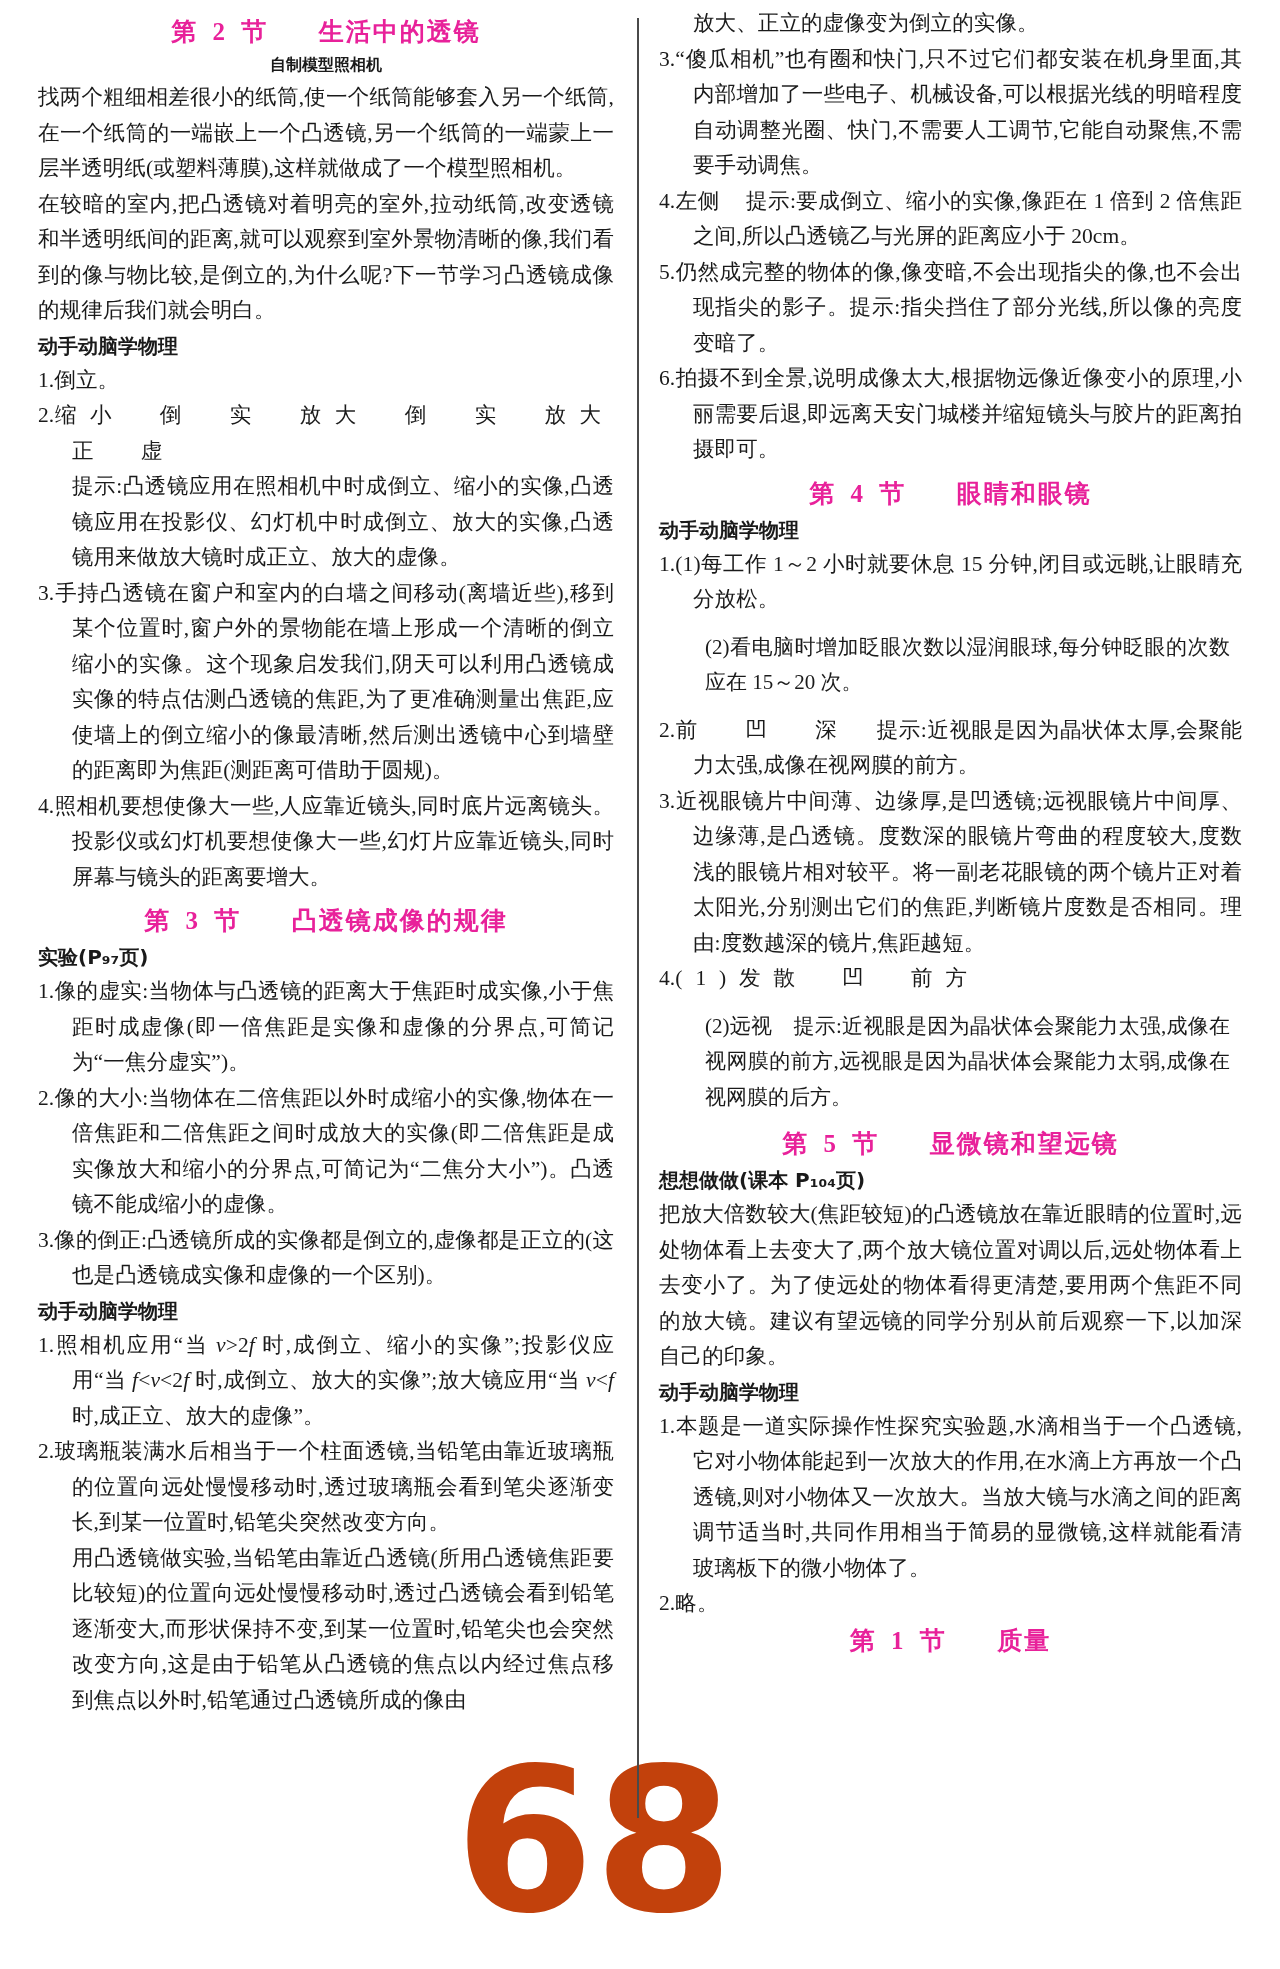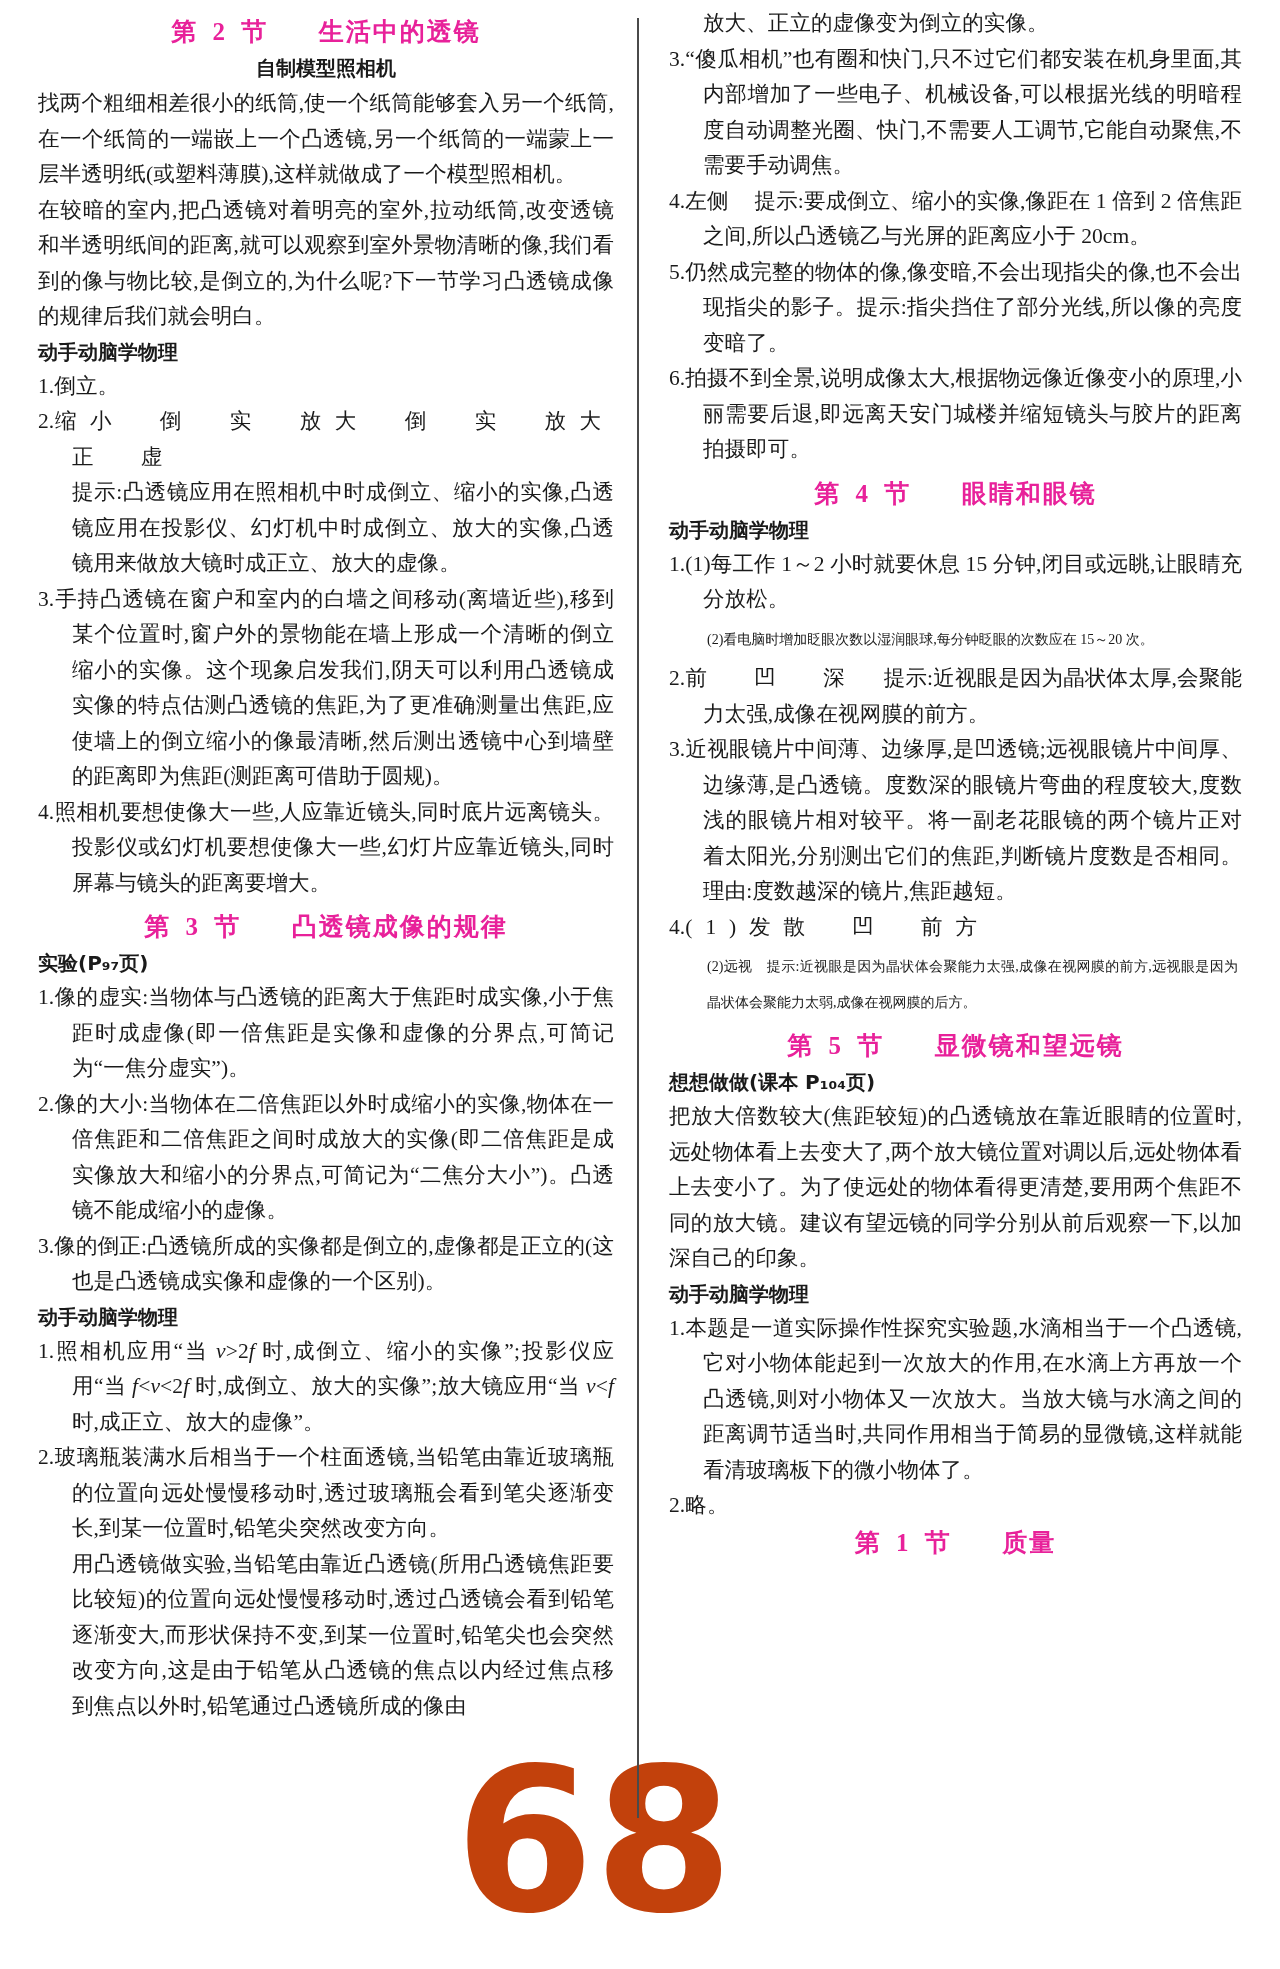--- a/index.html
+++ b/index.html
@@ -26,21 +26,21 @@
     width: 100%;
     height: 100%;
     position: relative;
     z-index: 2;
   }
   .col {
     width: 50%;
     padding: 0 16px;
   }
   .col-left { padding-right: 26px; }
-  .col-right { padding-left: 29px; }
+  .col-right { padding-left: 19px; }
   .divider {
     position: absolute;
     left: 637px;
     top: 18px;
     width: 2px;
     height: 1800px;
     background: #4a4a4a;
     z-index: 3;
   }
 
@@ -68,21 +68,21 @@
     font-family: "DejaVu Sans", "Liberation Sans", sans-serif;
     font-weight: bold;
     font-size: 20px;
     margin: 4px 0 3px 0;
     letter-spacing: 0px;
   }
   .center-title {
     text-align: center;
     font-family: "DejaVu Sans", "Liberation Sans", sans-serif;
     font-weight: bold;
-    font-size: 20px;
+    font-size: 16px;
     margin: 4px 0 4px 0;
   }
 
   
   .para {
     font-size: 21.5px;
     line-height: 35.5px;
     text-align: justify;
     text-justify: inter-ideograph;
     margin: 0;
@@ -95,25 +95,25 @@
     text-justify: inter-ideograph;
     margin: 0;
     padding-left: 34px;
     text-indent: -34px;
     letter-spacing: 0.1px;
   }
   .item .num {
     font-family: "Liberation Serif", serif;
   }
   .sub-item {
-    font-size: 14px;
+    font-size: 21px;
     line-height: 35.5px;
     text-align: justify;
     text-justify: inter-ideograph;
-    margin: 4px;
+    margin: 12px;
     padding-left: 34px;
     text-indent: 0;
   }
   .hint {
     padding-left: 34px;
     text-indent: 0;
   }
   .wide { letter-spacing: 0.6em; }
   .gap { display: inline-block; width: 26px; }
   .mi { font-style: italic; font-family: "Liberation Serif", serif; }

